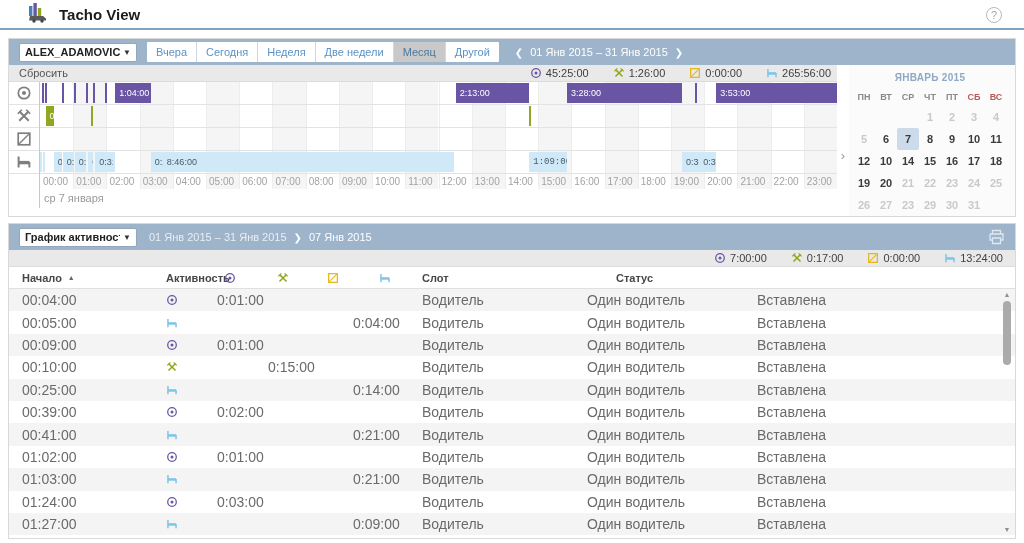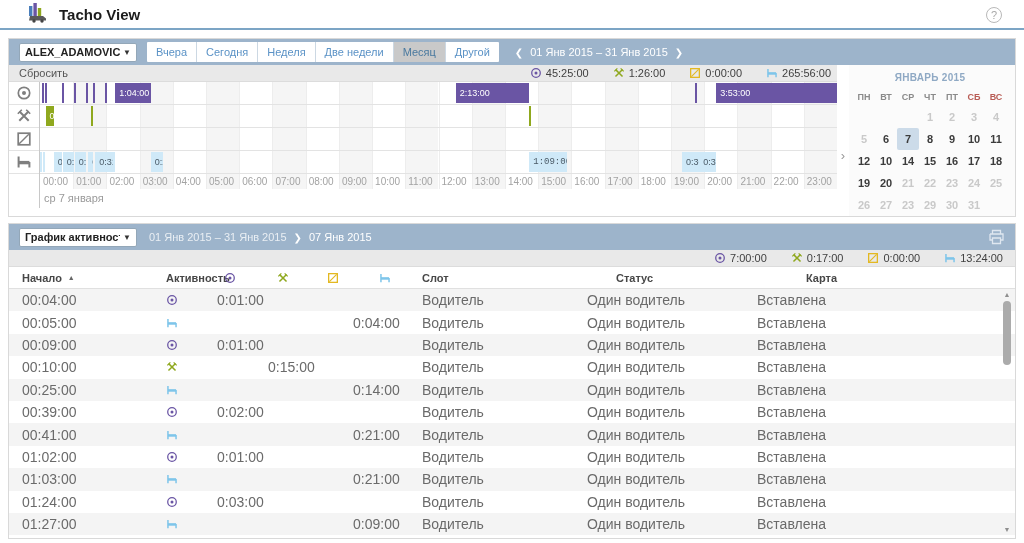--- a/index.html
+++ b/index.html
@@ -279,20 +279,23 @@
                 <div class="seg drive" style="left: 4.30556%; width: 0.0694444%;"></div>
                 <div class="seg drive" style="left: 5.83333%; width: 0.208333%;"></div>
                 <div class="seg drive" style="left: 6.66667%; width: 0.138889%;"></div>
                 <div class="seg drive" style="left: 8.125%; width: 0.138889%;"></div>
                 <div class="seg drive" style="left: 9.44444%; width: 4.44444%;">
                   <span class="seg-label">1:04:00</span>
                 </div>
                 <div class="seg drive" style="left: 52.1528%; width: 9.23611%;">
                   <span class="seg-label">2:13:00</span>
                 </div>
+                <div class="seg drive" style="left: 66.1111%; width: 14.4444%;">
+                  <span class="seg-label">3:28:00</span>
+                </div>
                 <div class="seg drive" style="left: 82.2222%; width: 0.208333%;"></div>
                 <div class="seg drive" style="left: 84.8611%; width: 15.1389%;">
                   <span class="seg-label">3:53:00</span>
                 </div>
               </div>
               <div class="tl-row" style="top: 23px;">
                 <div class="seg work" style="left: 0.694444%; width: 1.04167%;">
                   <span class="seg-label">0:15:00</span>
                 </div>
                 <div class="seg work" style="left: 6.45833%; width: 0.0694444%;"></div>
@@ -315,20 +318,23 @@
                 </div>
                 <div class="seg rest" style="left: 6.04167%; width: 0.625%;">
                   <span class="seg-label">0:09:00</span>
                 </div>
                 <div class="seg rest" style="left: 6.94444%; width: 2.15278%;">
                   <span class="seg-label">0:31:00</span>
                 </div>
                 <div class="seg rest" style="left: 9.09722%; width: 0.347222%;"></div>
                 <div class="seg rest" style="left: 13.8889%; width: 1.52778%;">
                   <span class="seg-label">0:22:00</span>
+                </div>
+                <div class="seg rest" style="left: 15.4167%; width: 36.5278%;">
+                  <span class="seg-label">8:46:00</span>
                 </div>
                 <div class="seg rest" style="left: 61.3889%; width: 4.79167%; font-family: Liberation Mono, monospace;">
                   <span class="seg-label">1:09:00</span>
                 </div>
                 <div class="seg rest" style="left: 80.5556%; width: 2.08333%;">
                   <span class="seg-label">0:30:00</span>
                 </div>
                 <div class="seg rest" style="left: 82.7083%; width: 2.15278%;">
                   <span class="seg-label">0:36:00</span>
                 </div>
@@ -476,21 +482,20 @@
         </div>
       <div class="c-d4 th-icon">
           <svg width="12" height="12" viewBox="0 0 16 16" fill="none">
             <path d="M2.6 2.5 V13.5" stroke="#7ec5ea" stroke-width="2"></path>
             <path d="M2.6 8.6 H13.4" stroke="#7ec5ea" stroke-width="3.4"></path>
             <path d="M13.4 8 V13.5" stroke="#7ec5ea" stroke-width="2"></path>
           </svg>
         </div>
       <div class="c-slot">Слот</div>
       <div class="c-status th-status">Статус</div>
-      <div class="c-card th-card">Карта</div>
     </div>
 
     <div class="tbl-body">
       <div>
           <div class="trow alt">
             <div class="c-start">00:04:00</div>
             <div class="c-act">
               <svg width="12" height="12" viewBox="0 0 16 16" fill="none">
                 <circle cx="8" cy="8" r="5.7" stroke="#6a55a4" stroke-width="1.7"></circle>
                 <circle cx="8" cy="8" r="2" fill="#6a55a4"></circle>

